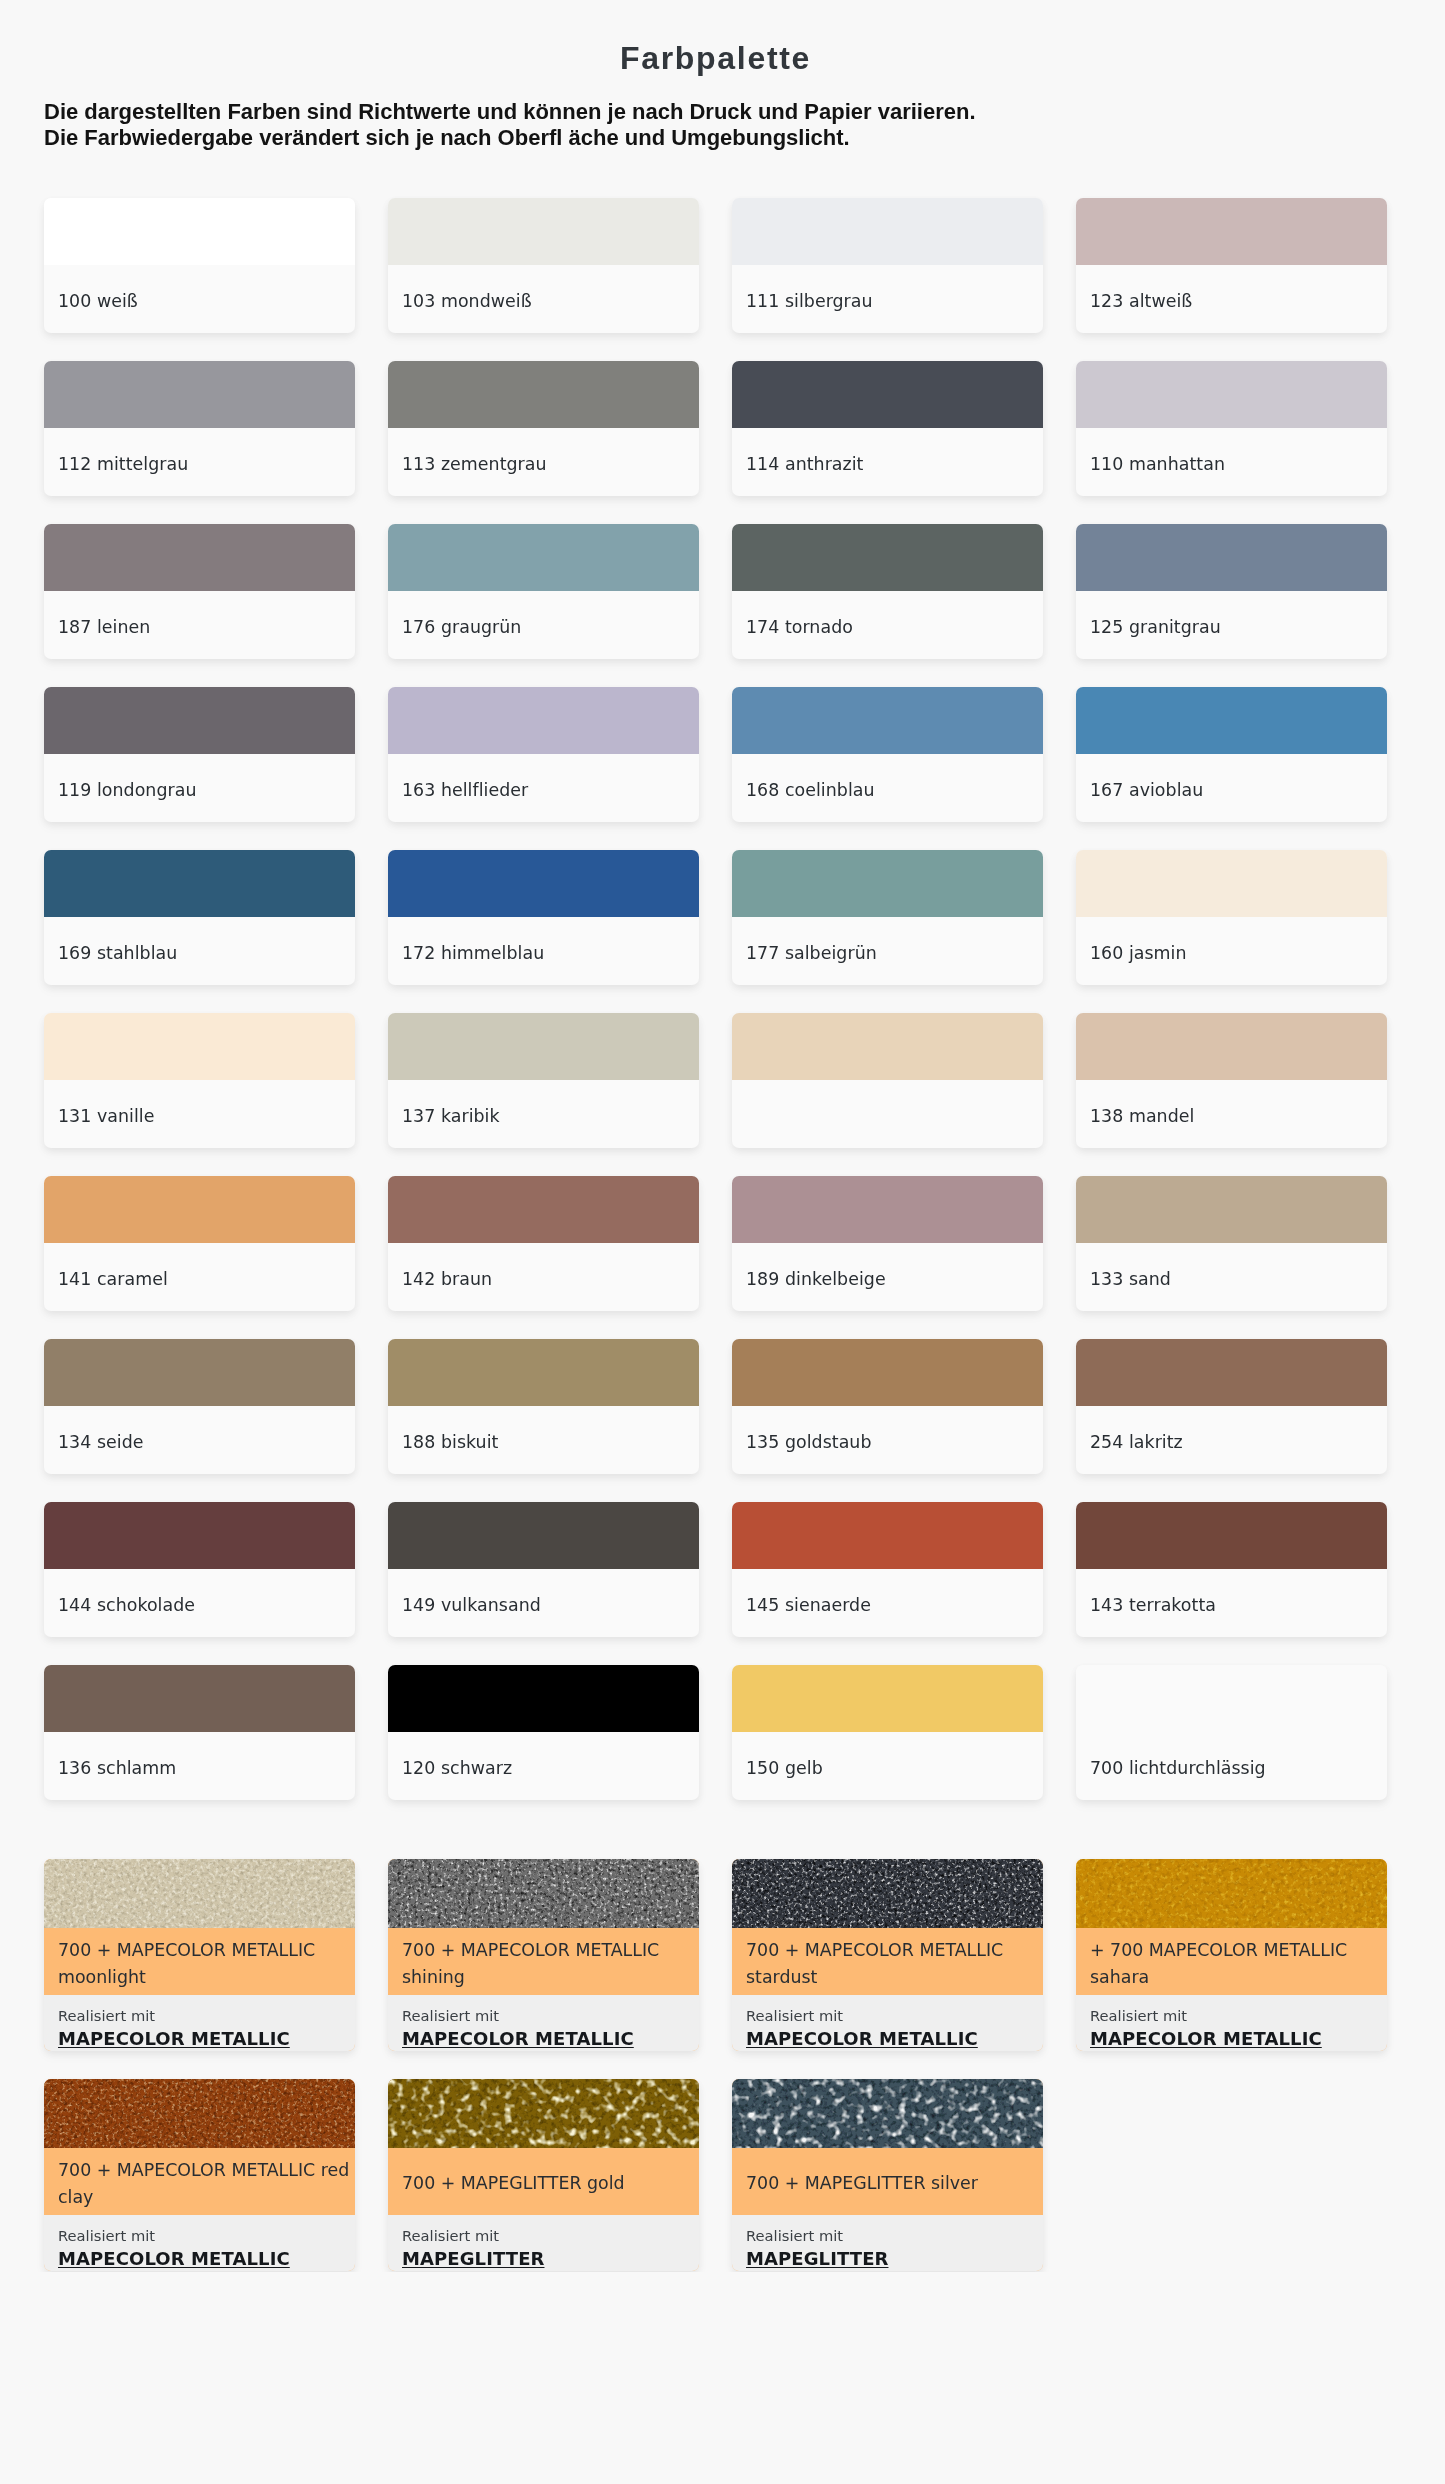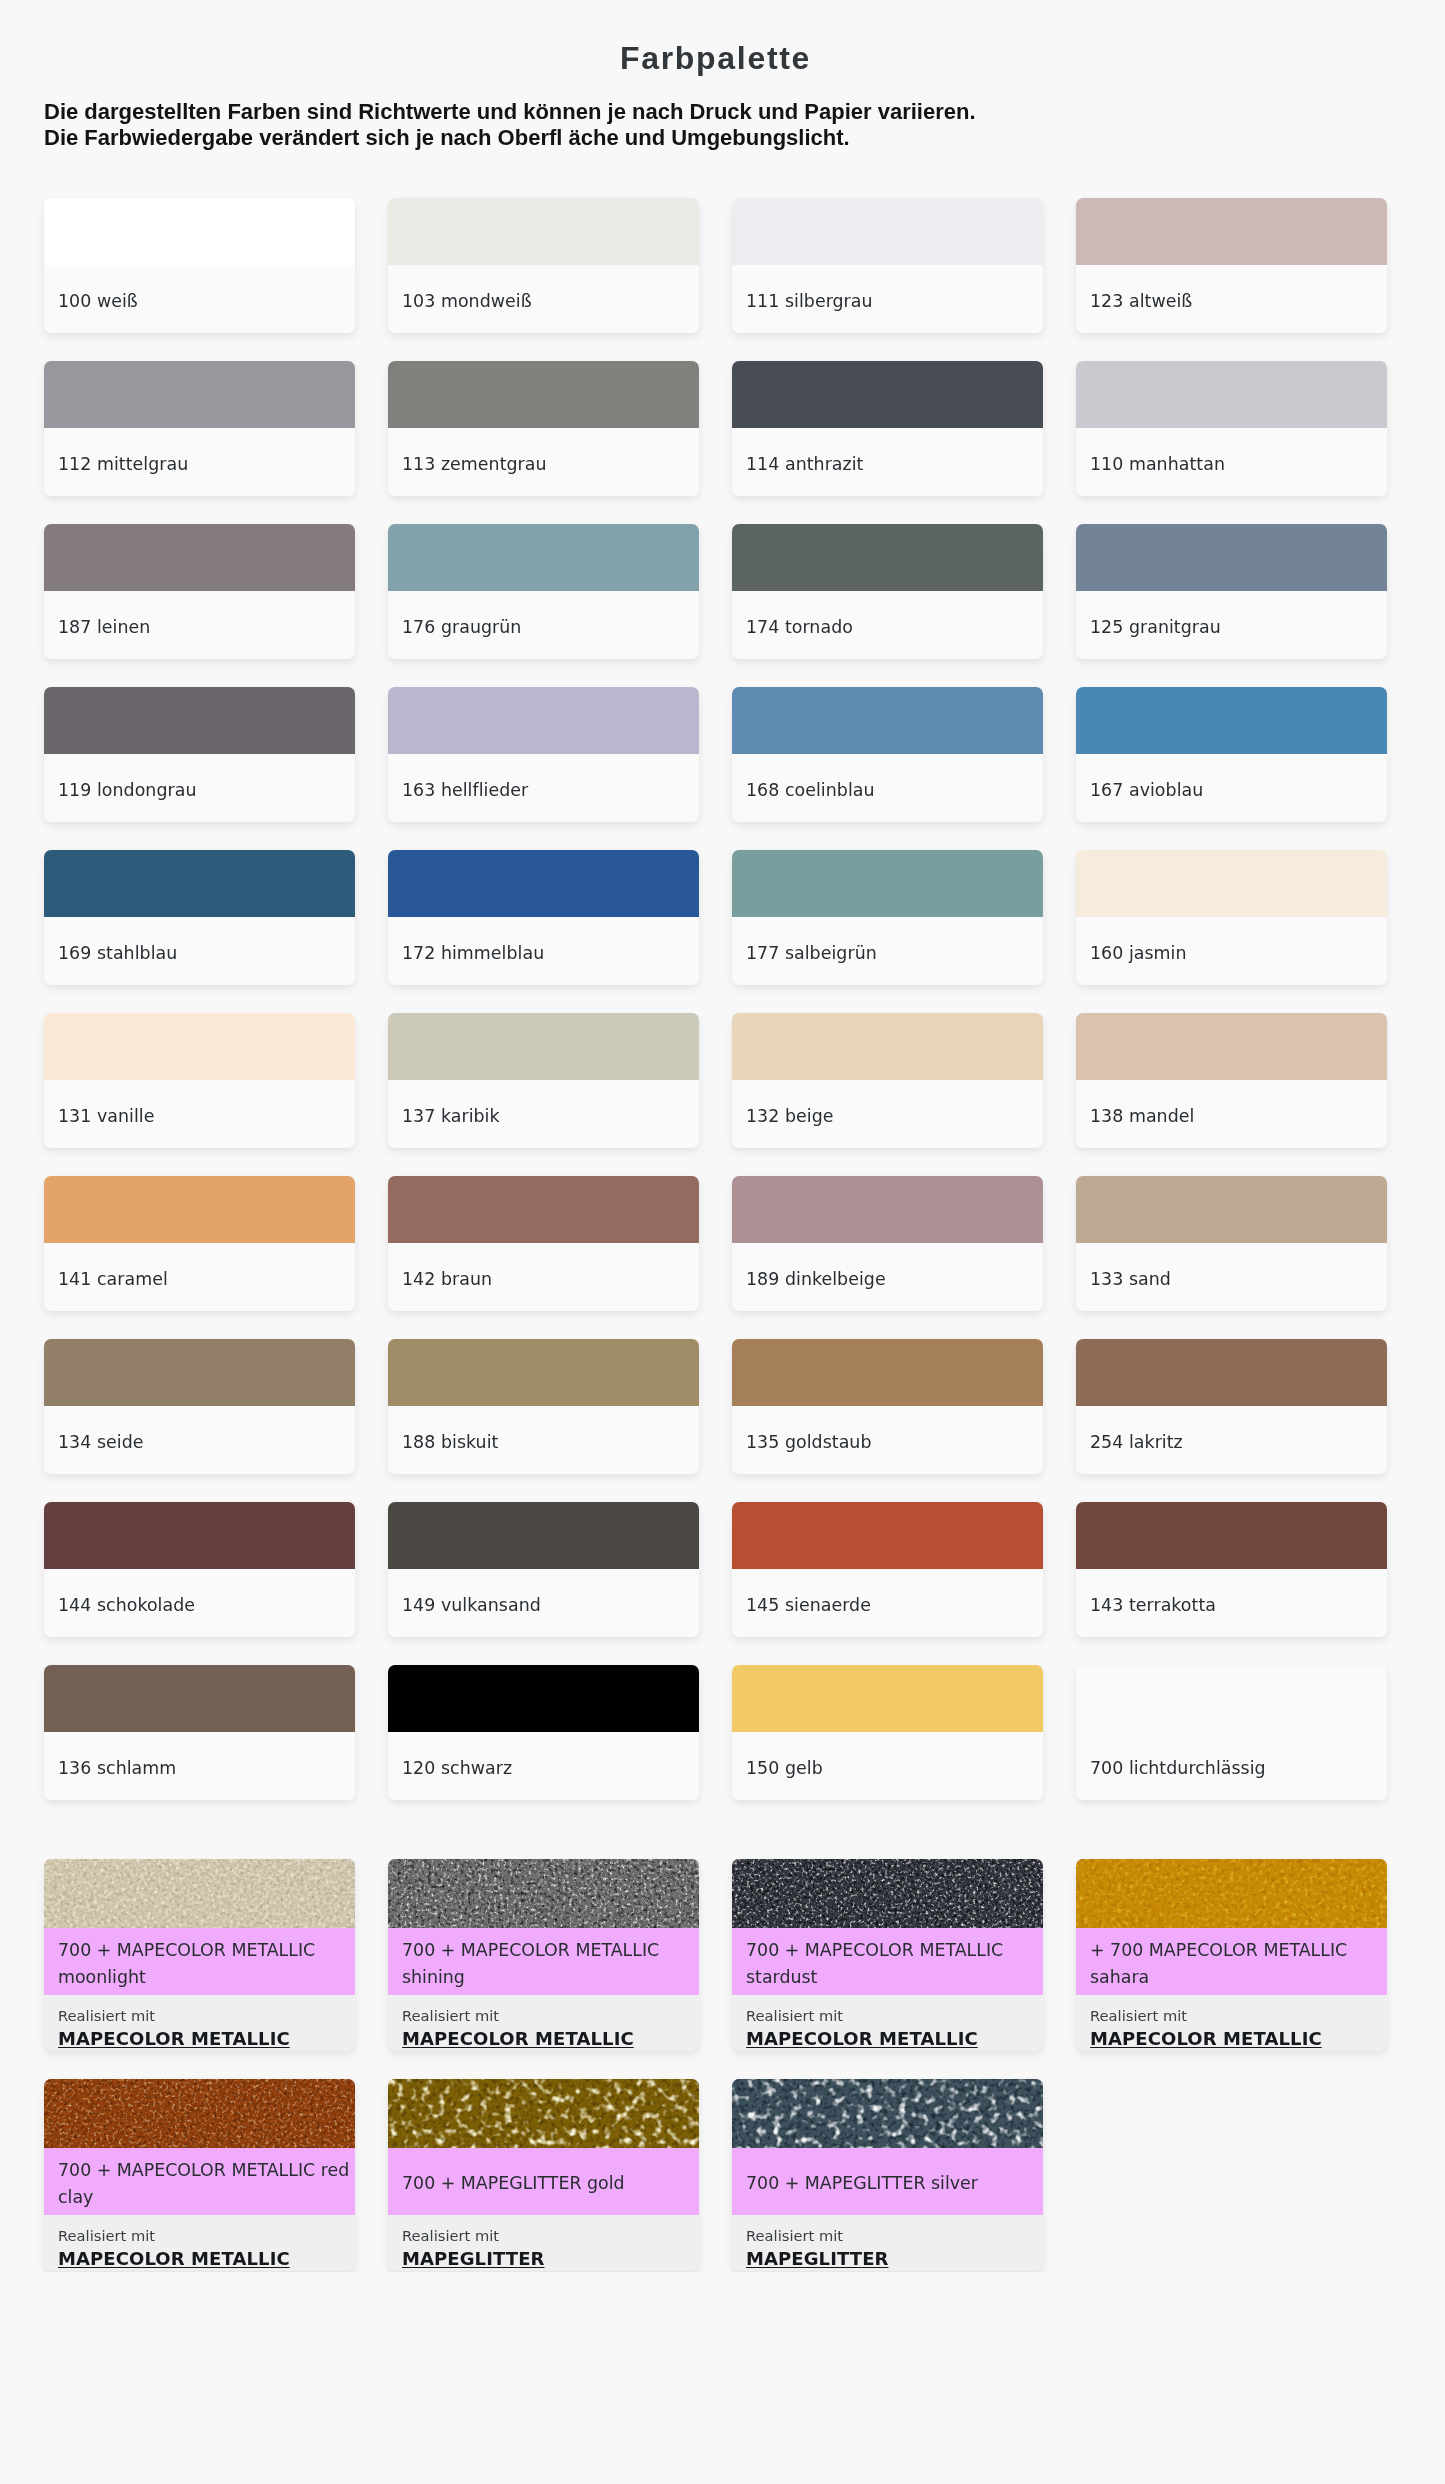--- a/index.html
+++ b/index.html
@@ -65,21 +65,21 @@
   .mgrid {
     display: grid;
     grid-template-columns: repeat(4, 311px);
     column-gap: 33px;
     row-gap: 28px;
     margin: 0 0 0 44px;
     padding-top: 59px;
   }
   .mcard {
     width: 311px;
-    background: #f0abfc;
+    background: #fdba74;
     border-radius: 7px;
     box-shadow: 0 3px 7px rgba(0,0,0,0.055), 0 5px 12px rgba(0,0,0,0.04);
     overflow: hidden;
   }
   .mswatch { height: 69px; width: 100%; position: relative; overflow:hidden; }
   .mswatch svg { display:block; width:100%; height:100%; }
   .mlabel {
     font-family: "DejaVu Sans", sans-serif;
     font-size: 17.4px;
     color: #282d32;
@@ -282,21 +282,20 @@
       <div class="card">
         <div class="swatch" style="background: rgb(250, 234, 213);"></div>
         <div class="label">131 vanille</div>
       </div>
       <div class="card">
         <div class="swatch" style="background: rgb(204, 201, 185);"></div>
         <div class="label">137 karibik</div>
       </div>
       <div class="card">
         <div class="swatch" style="background: rgb(232, 212, 185);"></div>
-        <div class="label">132 beige</div>
       </div>
       <div class="card">
         <div class="swatch" style="background: rgb(218, 194, 172);"></div>
         <div class="label">138 mandel</div>
       </div>
       <div class="card">
         <div class="swatch" style="background: rgb(226, 164, 105);"></div>
         <div class="label">141 caramel</div>
       </div>
       <div class="card">

